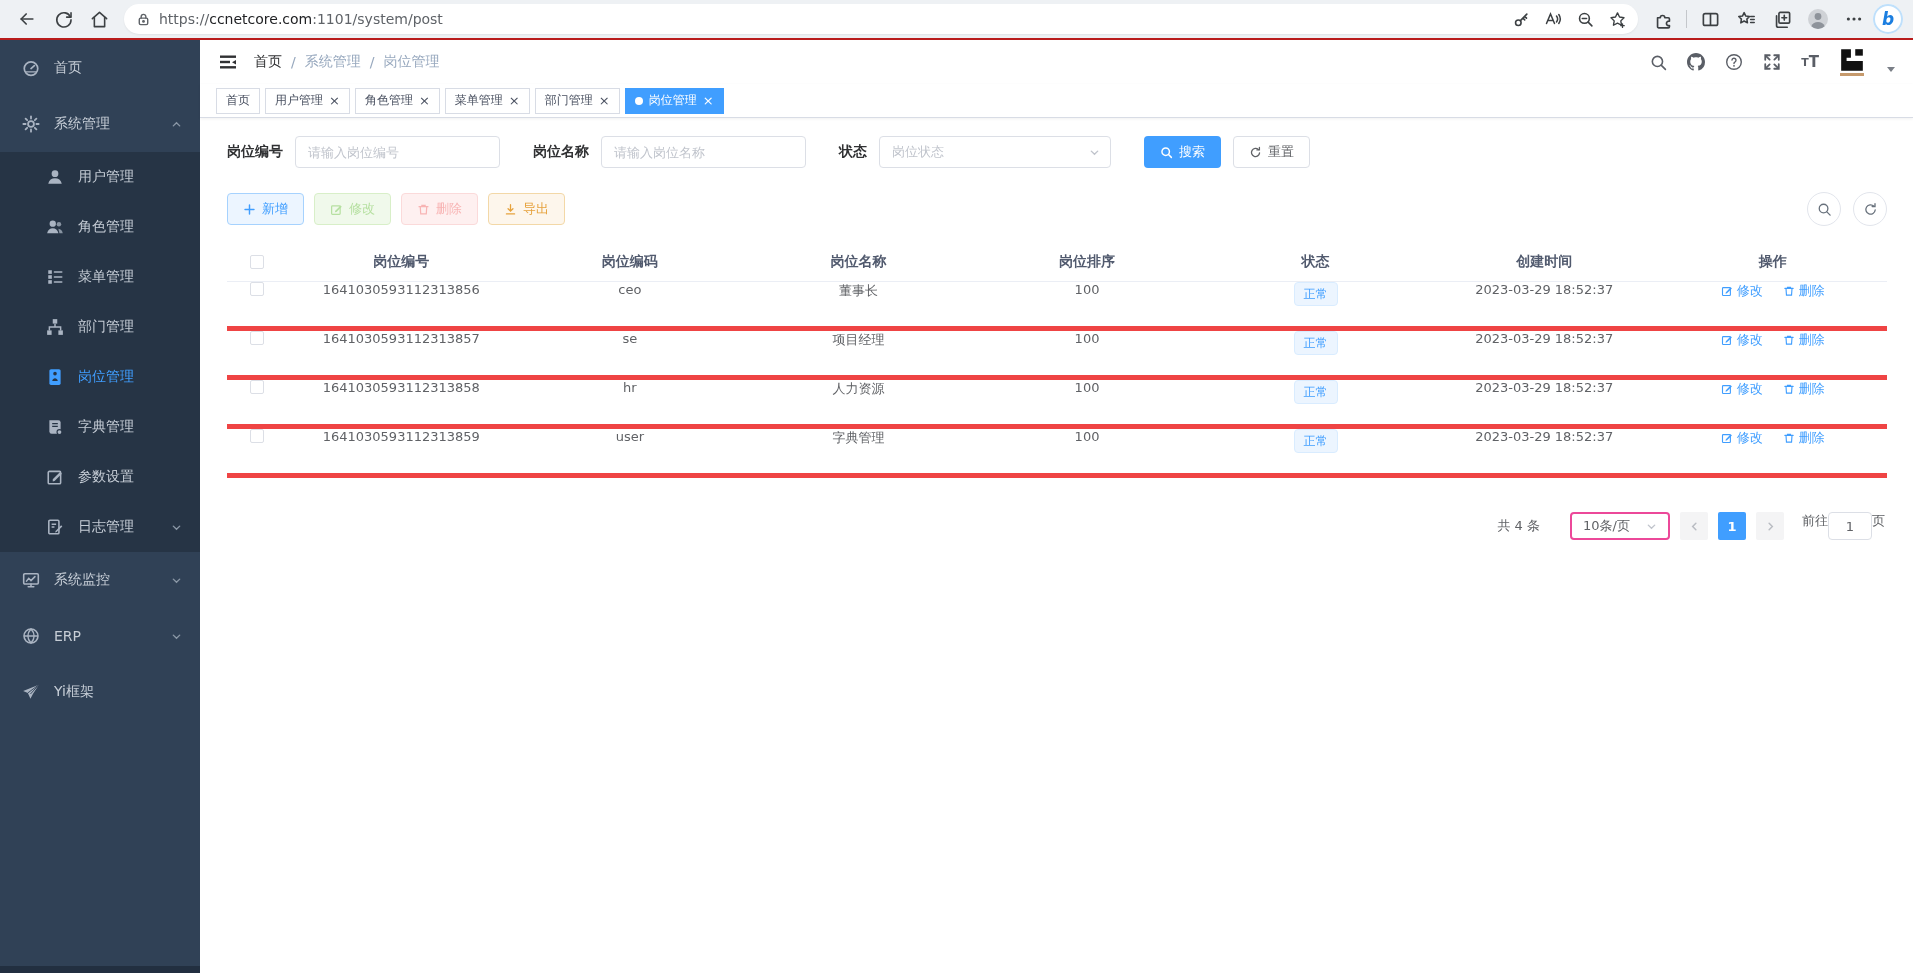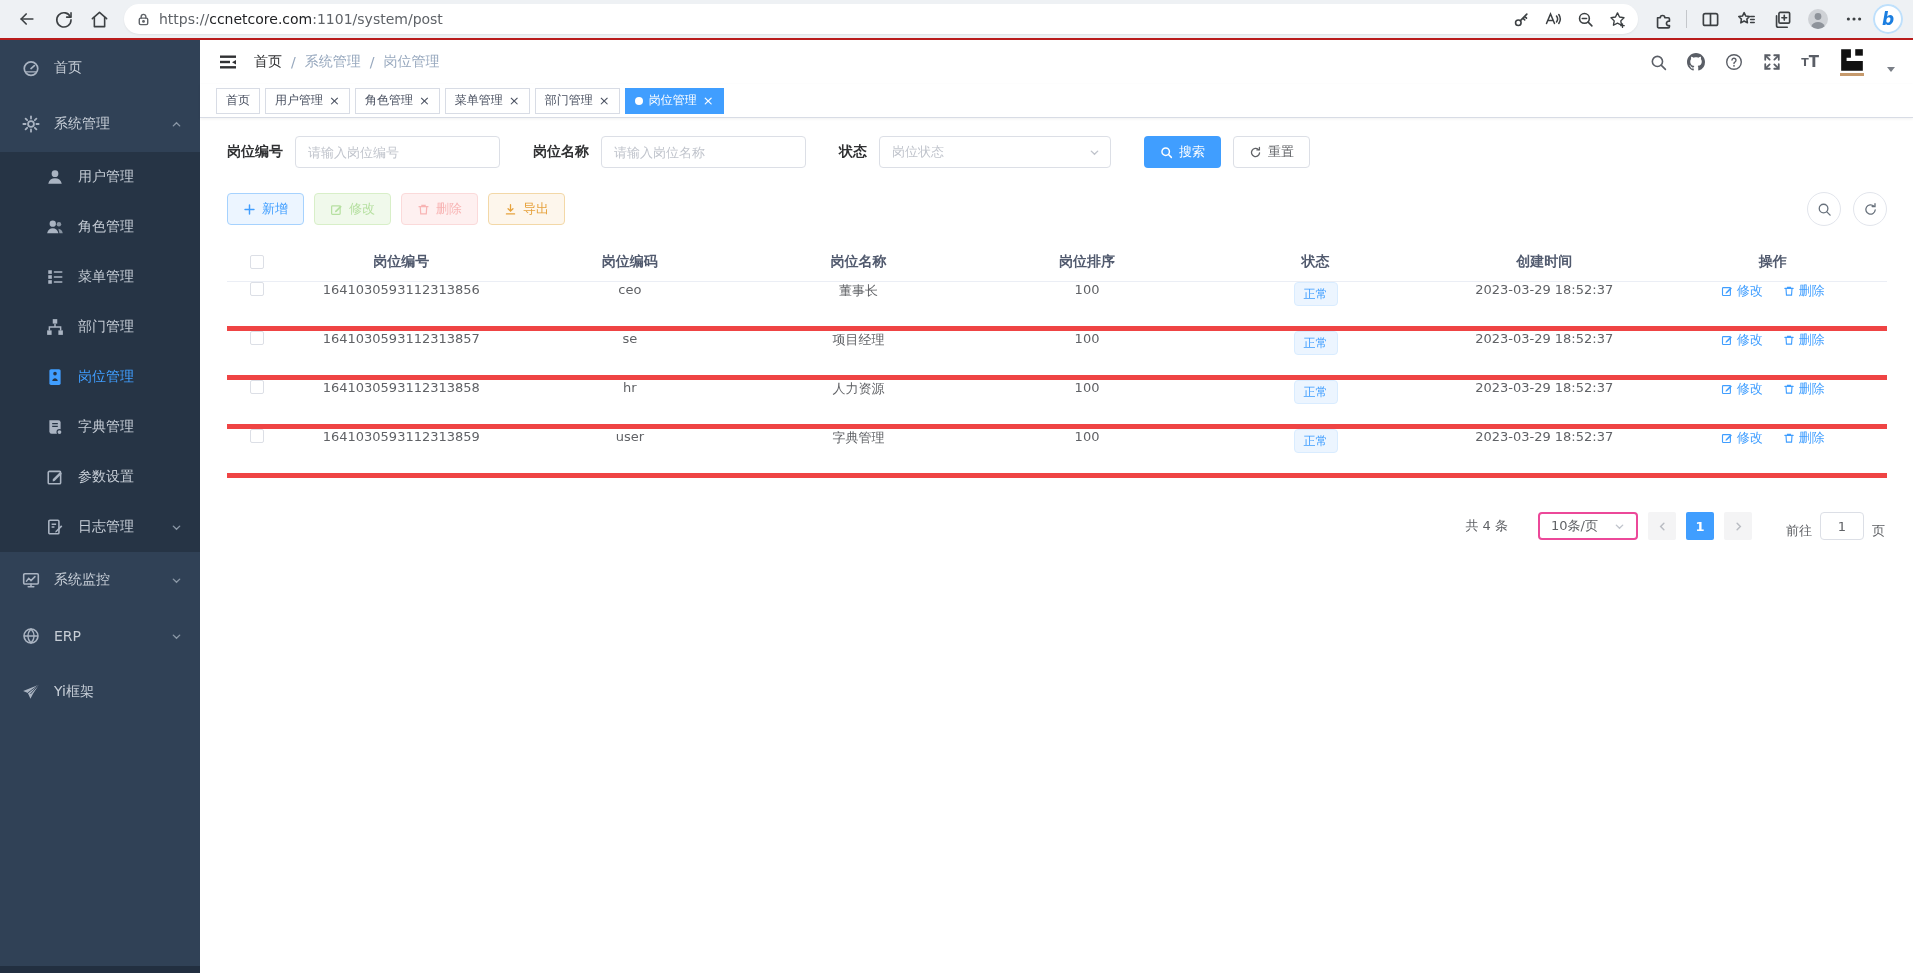--- a/index.html
+++ b/index.html
@@ -113,21 +113,21 @@
   
   .pagination { display:flex; align-items:center; justify-content:flex-end; gap:10px;
     margin-top:34px; padding-right:2px; font-size:13px; color:#606266; }
   .pg-total { margin-right:20px; }
   .pg-select { width:100px; height:28px; border:2px solid #ec4899; border-radius:4px; color:#606266;
     display:flex; align-items:center; justify-content:center; gap:16px; cursor:pointer; }
   .pg-btn { width:28px; height:28px; background:#f4f4f5; border-radius:2px; color:#b9bcc2;
     display:flex; align-items:center; justify-content:center; cursor:pointer; }
   .pg-page { width:28px; height:28px; background:#409eff; border-radius:2px; color:#fff; font-weight:700;
     display:flex; align-items:center; justify-content:center; cursor:pointer; }
-  .pg-goto { display:flex; align-items:flex-end; gap:8px; margin-left:24px; }
+  .pg-goto { display:flex; align-items:flex-start; margin-left:8px; }
   .pg-input { width:44px; height:28px; border:1px solid #dcdfe6; border-radius:4px; text-align:center;
     font-size:13px; color:#606266; outline:none; font-family:inherit; }
 </style>
 </head>
 <body>
 
 <div class="browser-bar">
   <div class="nav-btn">
     <svg width="20" height="20" viewBox="0 0 24 24" fill="none" stroke="currentColor" stroke-width="2" stroke-linecap="round" stroke-linejoin="round">
         <path d="M19 12H5"></path>

